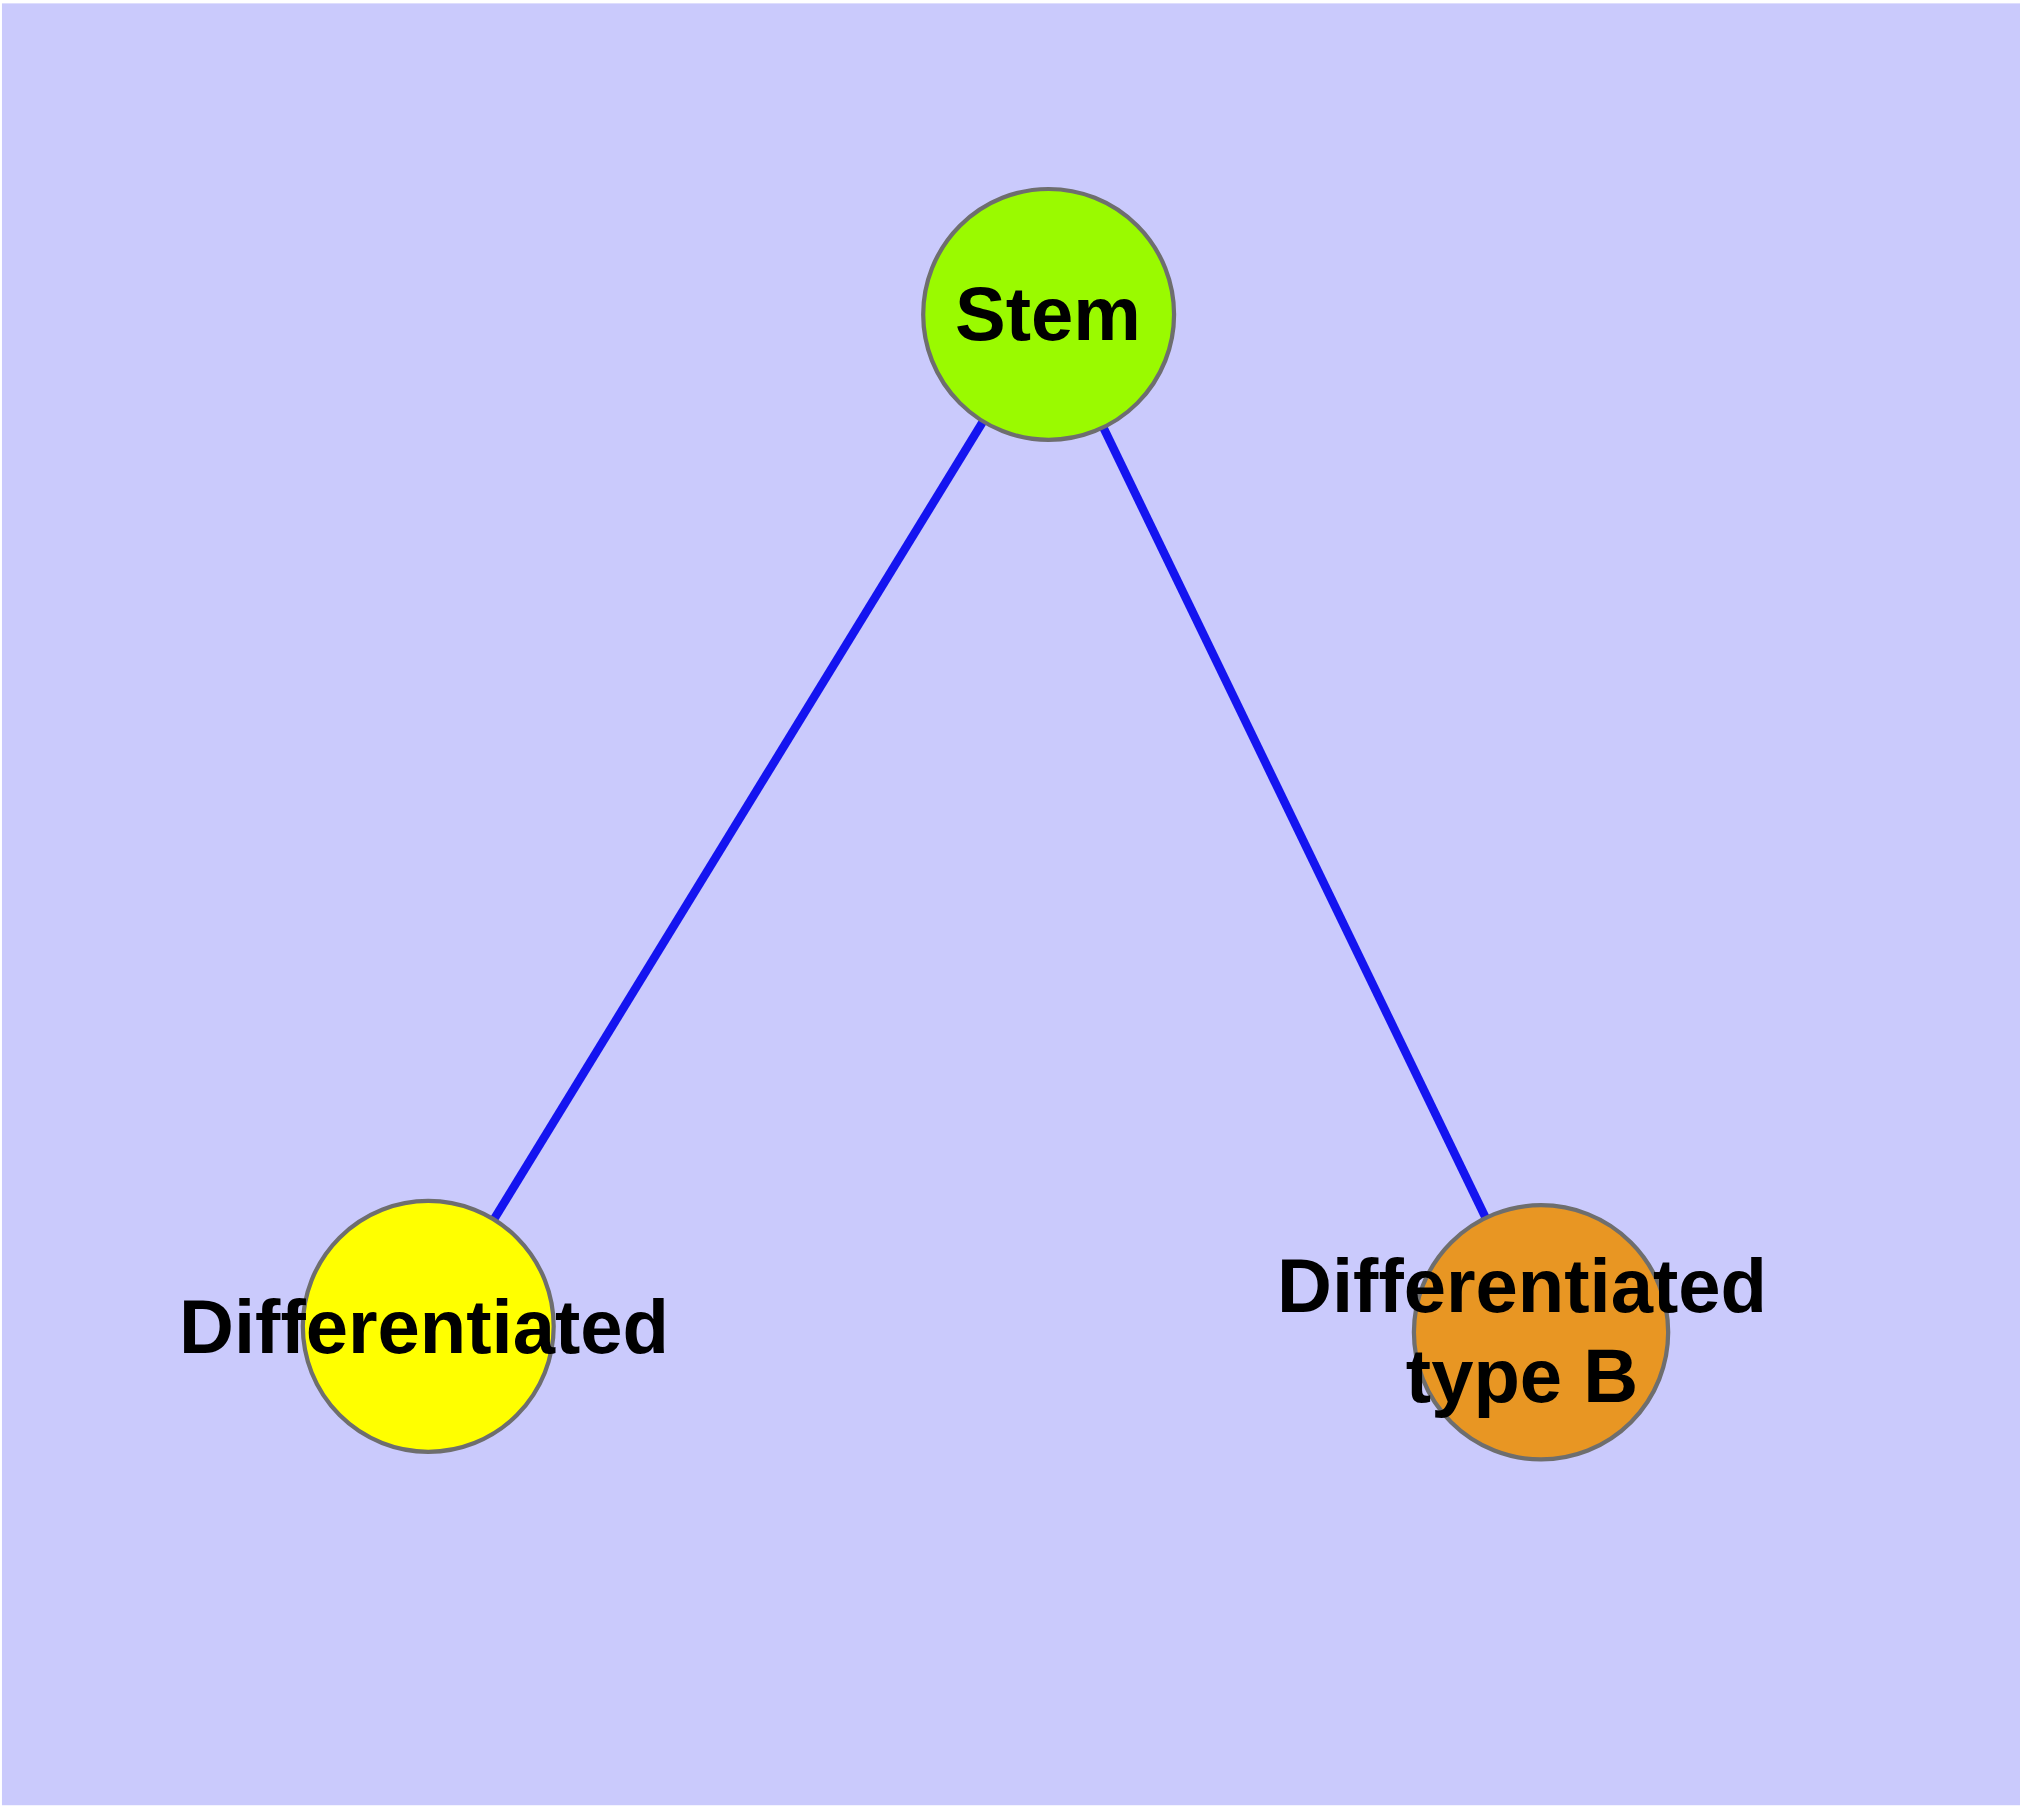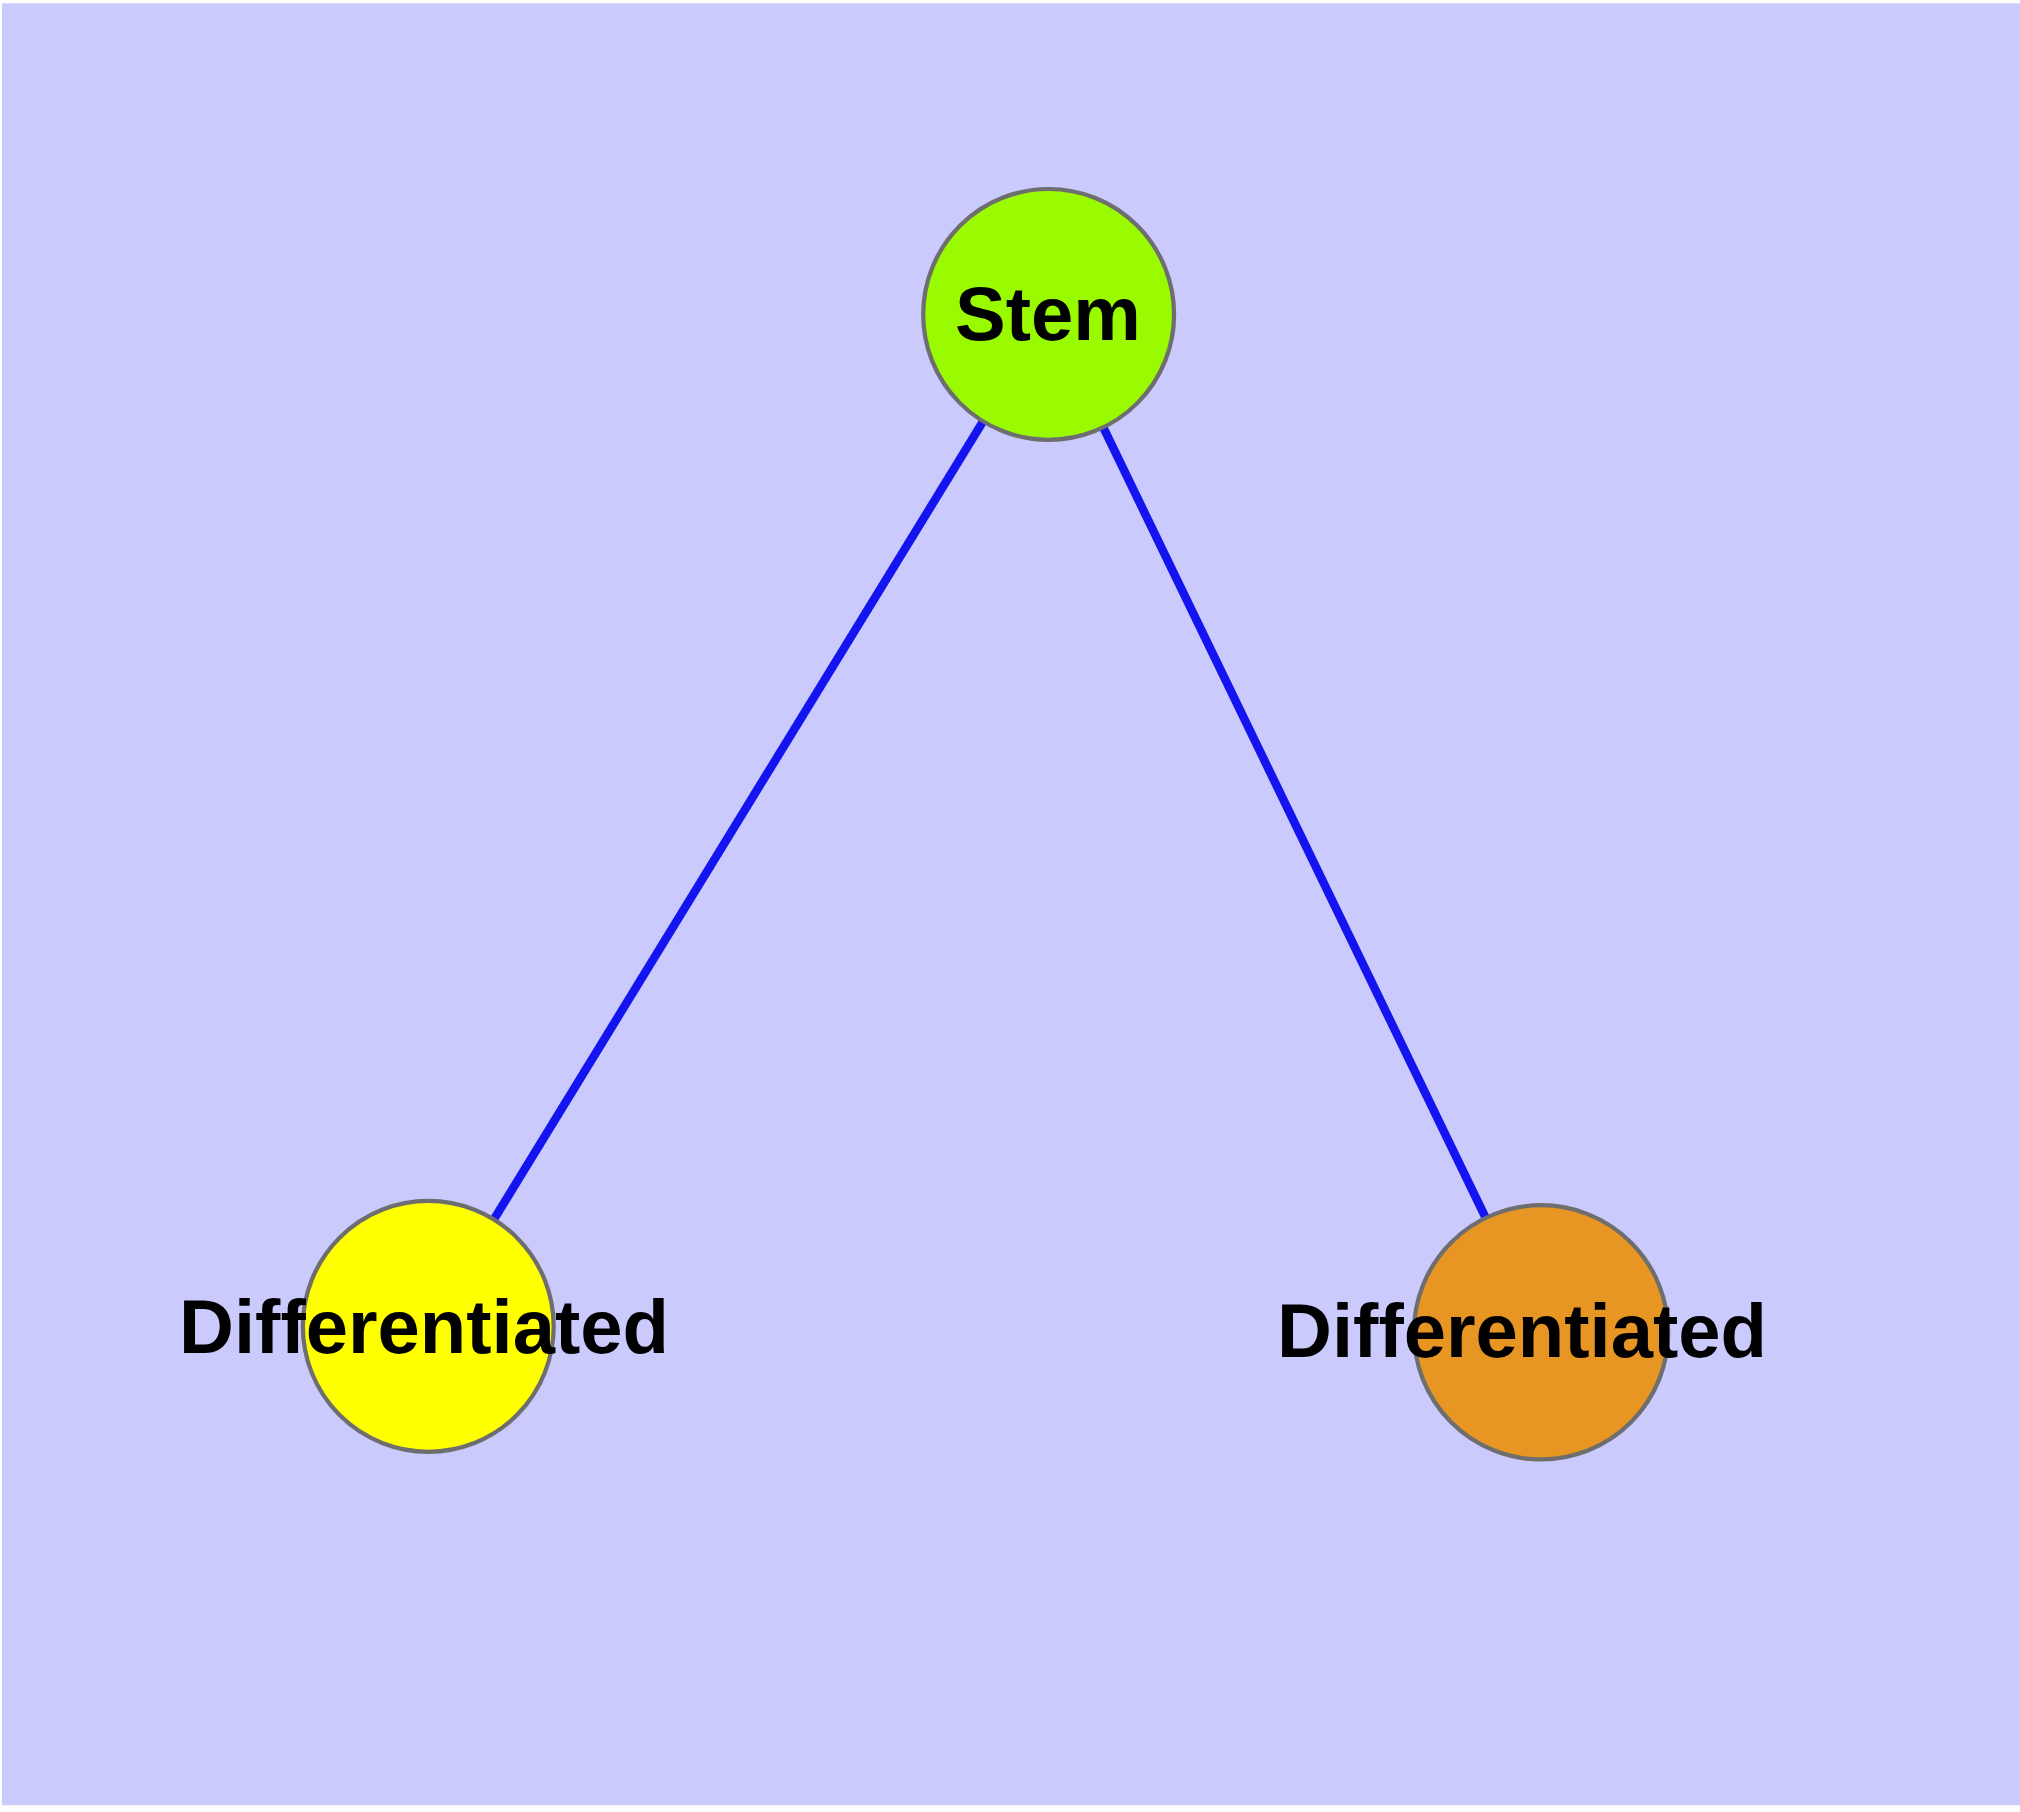--- a/index.html
+++ b/index.html
@@ -64,16 +64,17 @@
   <div class="node-label" style="left:1048px; top:314px;">
     <div>Stem</div>
   </div>
 
   <div class="node-label" style="left:424px; top:1327px;">
     <div>Differentiated</div>
   </div>
 
   <div class="node-label" style="left:1522px; top:1331px;">
     <div>Differentiated</div>
+    <div>type B</div>
   </div>
 
 </div>
 
 
 </body></html>

